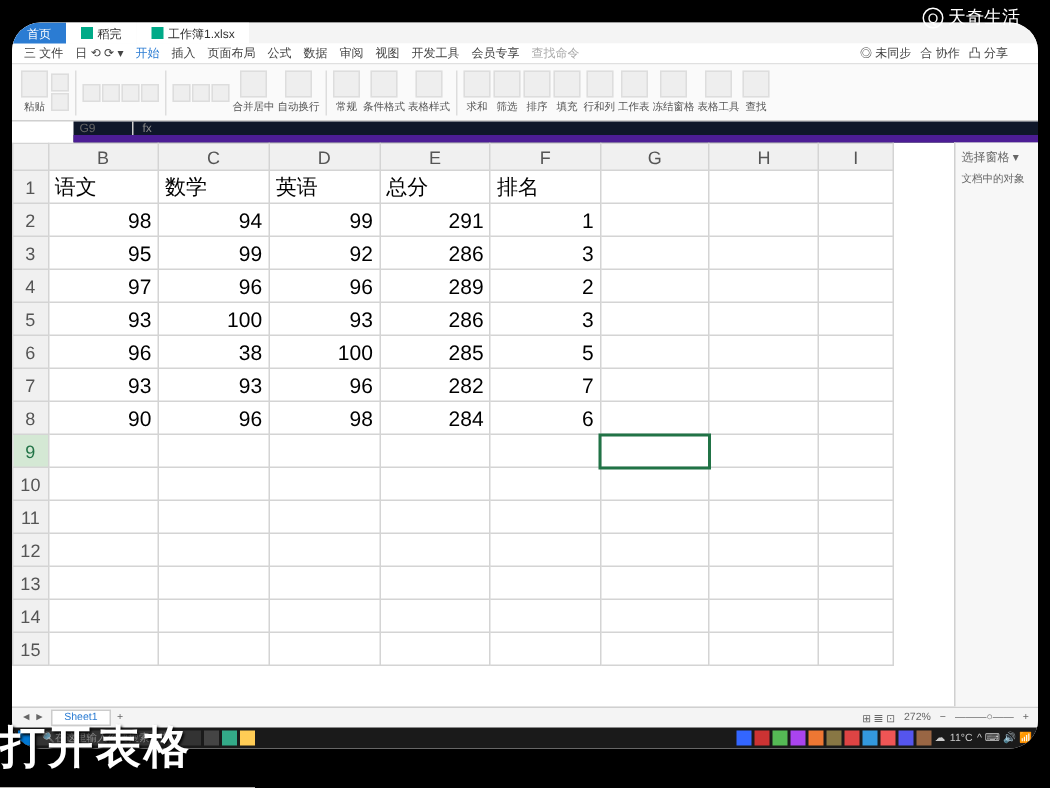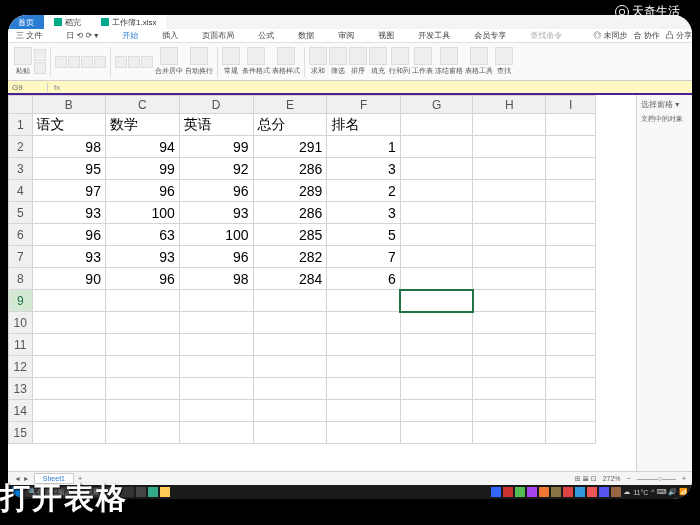--- a/index.html
+++ b/index.html
@@ -6,29 +6,29 @@
   body { width: 700px; height: 525px; font-family: "Microsoft YaHei", Arial, sans-serif; background: #e8e4dc; overflow: hidden; position: relative; }
   .monitor { position: absolute; top: 0; left: 0; right: 0; bottom: 0; background: #000; }
   .screen { position: absolute; top: 15px; left: 8px; right: 8px; bottom: 26px; background: #fff; overflow: hidden; border-radius: 19px; }
   .watermark { position: absolute; top: 3px; right: 20px; color: #fff; font-size: 12px; z-index: 100; display: flex; align-items: center; gap: 3px; }
   .watermark-icon { width: 14px; height: 14px; border: 1.5px solid #fff; border-radius: 50%; display: inline-flex; align-items: center; justify-content: center; font-size: 9px; }
   .titlebar { height: 14px; background: #f4f4f4; display: flex; align-items: center; font-size: 8px; }
   .titlebar-tab { padding: 0 10px; height: 100%; display: flex; align-items: center; gap: 3px; }
   .titlebar-tab.active { background: #2b7cd3; color: #fff; }
   .titlebar-tab.file { background: #fff; color: #333; }
   .tab-icon { width: 8px; height: 8px; background: #0a8; display: inline-block; }
-  .menubar { height: 14px; background: #fff; display: flex; align-items: center; font-size: 8px; color: #444; padding-left: 8px; gap: 24px; border-bottom: 1px solid #e0e0e0; }
+  .menubar { height: 14px; background: #fff; display: flex; align-items: center; font-size: 8px; color: #444; padding-left: 8px; gap: 8px; border-bottom: 1px solid #e0e0e0; }
   .menubar span.active { color: #2b7cd3; }
-  .menubar .right { margin-left: auto; margin-right: 0; display: flex; gap: 6px; }
+  .menubar .right { margin-left: auto; margin-right: 20px; display: flex; gap: 6px; }
   .ribbon { height: 38px; background: #fafafa; border-bottom: 1px solid #d0d0d0; display: flex; align-items: center; padding: 2px 6px; gap: 2px; font-size: 7px; color: #555; }
   .ribbon-group { display: flex; flex-direction: column; align-items: center; gap: 1px; }
   .ribbon-btn { width: 18px; height: 18px; background: #eee; border: 1px solid #ddd; }
   .ribbon-btn.small { width: 12px; height: 12px; }
   .ribbon-sep { width: 1px; height: 30px; background: #ddd; margin: 0 2px; }
-  .formula-bar { height: 14px; background: #fef9c3; border-bottom: 2px solid #4c1d95; display: flex; align-items: center; font-size: 8px; color: #666; }
+  .formula-bar { height: 14px; background: #0f172a; border-bottom: 5px solid #4c1d95; display: flex; align-items: center; font-size: 8px; color: #666; margin-left: 41px; }
   .name-box { width: 40px; padding: 0 4px; border-right: 1px solid #d0d0d0; }
   .fx-label { padding: 0 6px; color: #888; }
   .sheet-area { display: flex; height: calc(100% - 80px - 28px); }
   .grid-wrap { flex: 1; overflow: hidden; }
   .side-panel { width: 56px; background: #f7f7f7; border-left: 1px solid #d0d0d0; font-size: 7px; color: #666; padding: 4px; margin-left: 40px; }
   .side-panel .hdr { font-size: 8px; margin-bottom: 4px; }
   table.grid { border-collapse: collapse; table-layout: fixed; }
   table.grid th, table.grid td { border: 1px solid #d4d4d4; font-weight: normal; }
   table.grid th.col { height: 18px; background: #f0f0f0; font-size: 12px; color: #555; text-align: center; }
   table.grid th.row { width: 24px; background: #f0f0f0; font-size: 12px; color: #555; text-align: center; }
@@ -246,21 +246,21 @@
                 <td class="num">93</td>
                 <td class="num">286</td>
                 <td class="num">3</td>
                 <td class="num"></td>
                 <td class="num"></td>
                 <td class="num"></td>
               </tr>
               <tr>
                 <th class="row">6</th>
                 <td class="num">96</td>
-                <td class="num">63</td>
+                <td class="num">38</td>
                 <td class="num">100</td>
                 <td class="num">285</td>
                 <td class="num">5</td>
                 <td class="num"></td>
                 <td class="num"></td>
                 <td class="num"></td>
               </tr>
               <tr>
                 <th class="row">7</th>
                 <td class="num">93</td>

